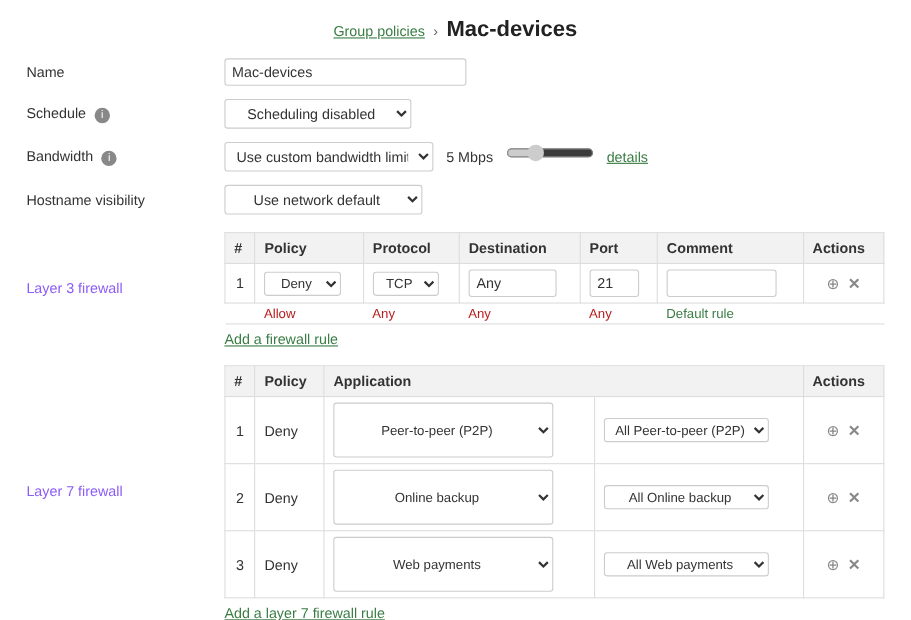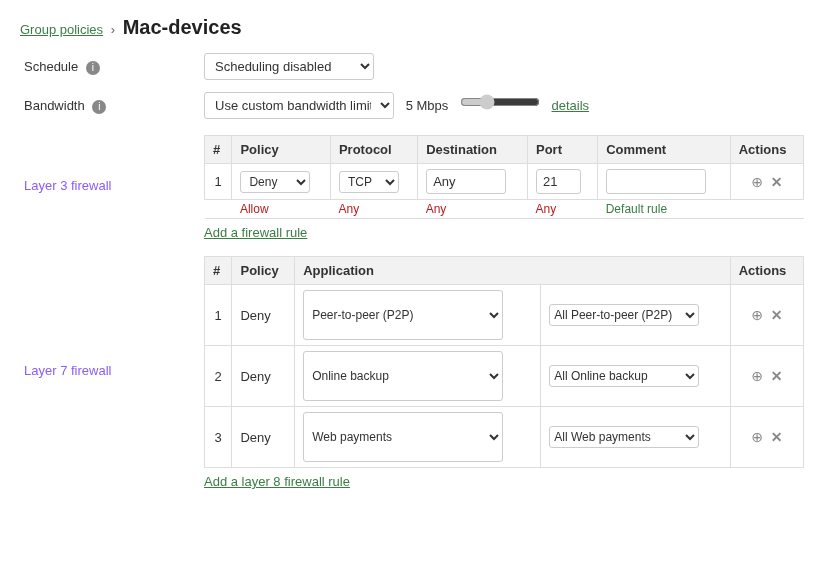--- a/index.html
+++ b/index.html
@@ -7,20 +7,21 @@
       font-family: Arial, sans-serif;
       font-size: 13px;
       color: #333;
       background: #fff;
       padding: 16px 20px;
       width: 828px;
     }
     .breadcrumb {
       margin-bottom: 8px;
       font-size: 13px;
+      text-align: center;
     }
     .breadcrumb a {
       color: #3a7d44;
       text-decoration: underline;
       cursor: pointer;
     }
     .breadcrumb .separator {
       margin: 0 4px;
       color: #666;
     }
@@ -60,20 +61,21 @@
     select, input[type="text"] {
       border: 1px solid #ccc;
       border-radius: 3px;
       padding: 4px 6px;
       font-size: 13px;
       color: #333;
       background: #fff;
     }
     select {
       appearance: auto;
+      text-align: center;
     }
     input[type="text"] {
       background: #fff;
     }
     .name-input {
       width: 220px;
     }
     .schedule-select {
       width: 170px;
     }
@@ -218,20 +220,26 @@
 
 <div class="breadcrumb">
   <a>Group policies</a>
   <span class="separator">›</span>
   <span class="current">Mac-devices</span>
 </div>
 
 <table class="form-table">
   <tbody>
 
+    <tr>
+      <td class="label-cell">Name</td>
+      <td>
+        <input type="text" class="name-input" value="Mac-devices" style="">
+      </td>
+    </tr>
 
     <tr>
       <td class="label-cell">
         <span>Schedule</span>
         <span class="info-icon">i</span>
       </td>
       <td>
         <select class="schedule-select">
           <option>Scheduling disabled</option>
         </select>
@@ -248,20 +256,28 @@
           <option>Use custom bandwidth limit</option>
         </select>
         <span class="bandwidth-mbps">5 Mbps</span>
         <span class="slider-wrap">
           <input type="range" class="slider" min="0" max="100" value="30" style="">
         </span>
         <a class="details-link">details</a>
       </td>
     </tr>
 
+    <tr>
+      <td class="label-cell">Hostname visibility</td>
+      <td>
+        <select class="hostname-select">
+          <option>Use network default</option>
+        </select>
+      </td>
+    </tr>
 
 
     <tr>
       <td class="label-cell section-label">Layer 3 firewall</td>
       <td>
         <div class="firewall-container">
           <table class="firewall-table">
             <thead>
               <tr>
                 <th>#</th>
@@ -381,18 +397,18 @@
                     <option>All Web payments</option>
                   </select>
                 </td>
                 <td class="actions-cell">
                   <span class="move-icon">⊕</span>
                   <span class="delete-icon">✕</span>
                 </td>
               </tr>
             </tbody>
           </table>
-          <a class="add-link">Add a layer 8 firewall rule</a>
+          <a class="add-link">Add a layer 7 firewall rule</a>
         </div>
       </td>
     </tr>
   </tbody>
 </table>
 
 </body></html>

